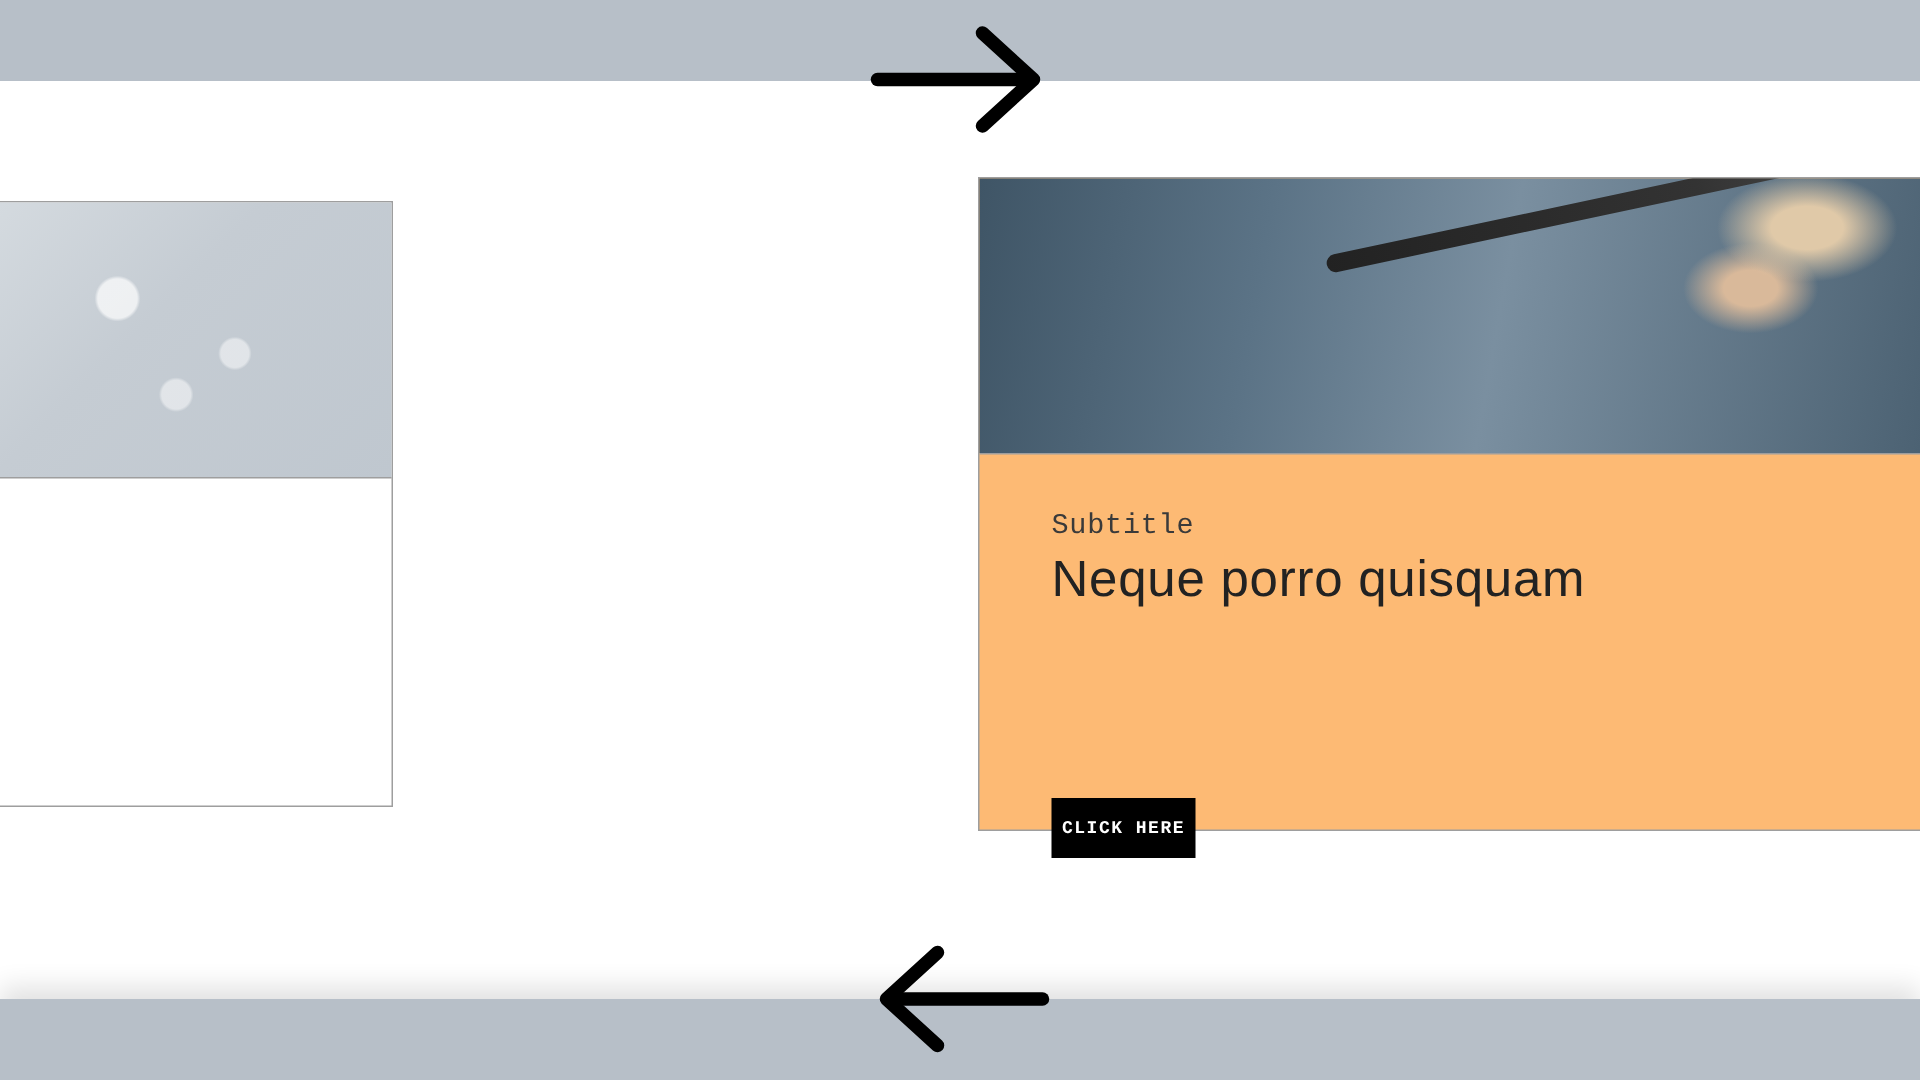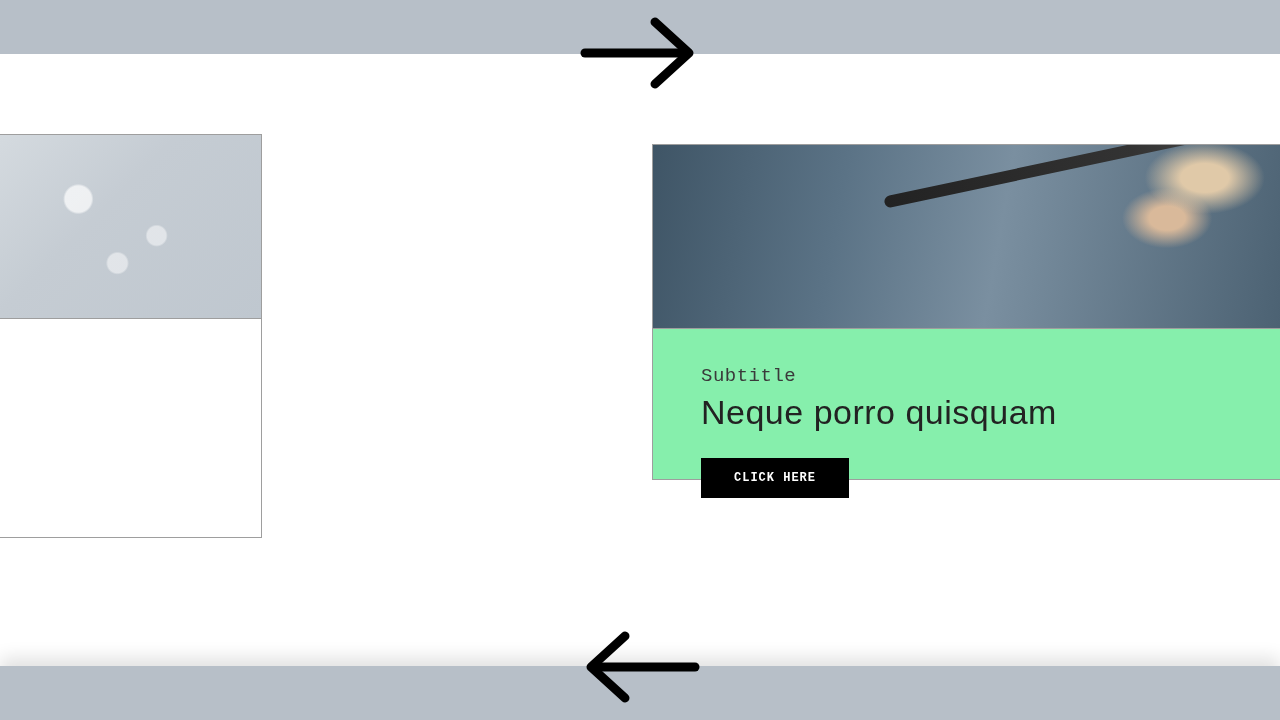--- a/index.html
+++ b/index.html
@@ -56,27 +56,27 @@
     radial-gradient(circle at 30% 35%, rgba(255,255,255,0.7) 0 6%, transparent 7%),
     radial-gradient(circle at 60% 55%, rgba(255,255,255,0.5) 0 5%, transparent 6%),
     radial-gradient(circle at 45% 70%, rgba(255,255,255,0.5) 0 5%, transparent 6%),
     linear-gradient(135deg, #d4dadf 0%, #c5ccd3 40%, #bfc7cf 100%);
   filter: blur(0.4px);
 }
 
 
 .card-right {
   position: absolute;
-  top: 144px;
+  top: 118px;
   left: 652px;
   right: 0;
-  height: 336px;
+  height: 436px;
   border: 1px solid #9e9e9e;
   border-right: none;
-  background: #86efac;
+  background: #fdba74;
   display: flex;
   flex-direction: column;
 }
 .card-right .img {
   height: 184px;
   border-bottom: 1px solid #9e9e9e;
   background:
     radial-gradient(ellipse 200px 120px at 88% 18%, #e0c9a8 0 12%, transparent 30%),
     radial-gradient(ellipse 90px 60px at 82% 40%, #d9b99a 0 20%, transparent 50%),
     linear-gradient(100deg, #3f5566 0%, #5b7386 30%, #7a8fa0 55%, #4c6273 100%);
@@ -123,21 +123,21 @@
 .cta {
   position: absolute;
   left: 48px;
   bottom: -19px;
   background: #000;
   color: #fff;
   font-family: "Courier New", monospace;
   font-size: 12px;
   font-weight: bold;
   letter-spacing: 1px;
-  padding: 13px 33px;
+  padding: 13px 7px;
   border: none;
   cursor: pointer;
 }
 </style>
 </head>
 <body>
 
 <div class="bar-top"></div>
 
 <div class="arrow arrow-top">

